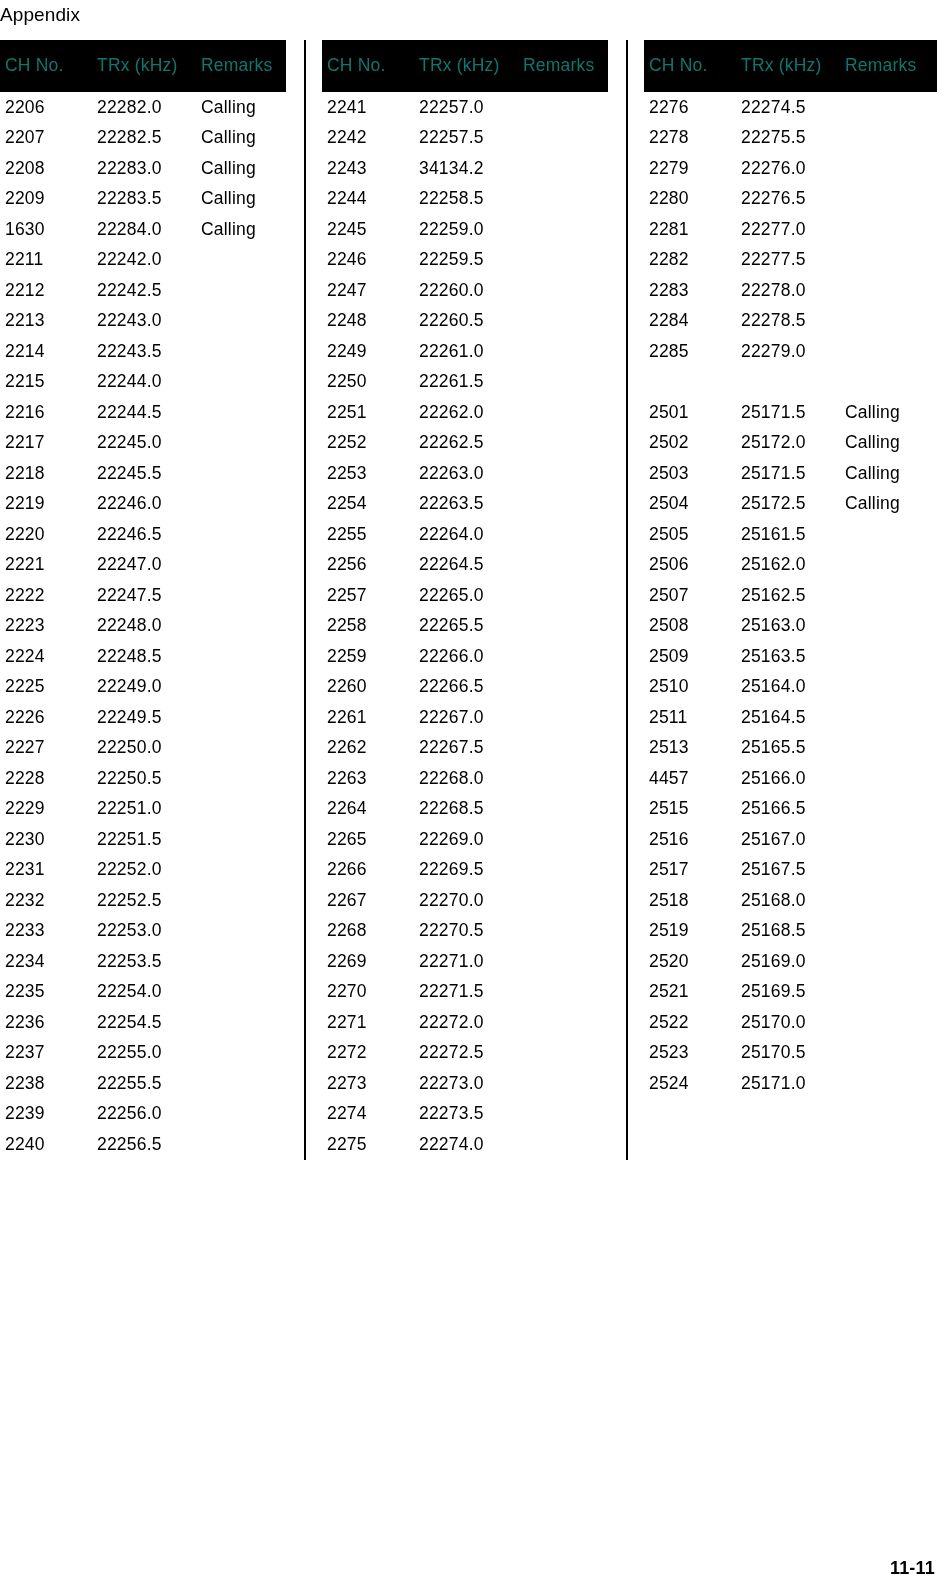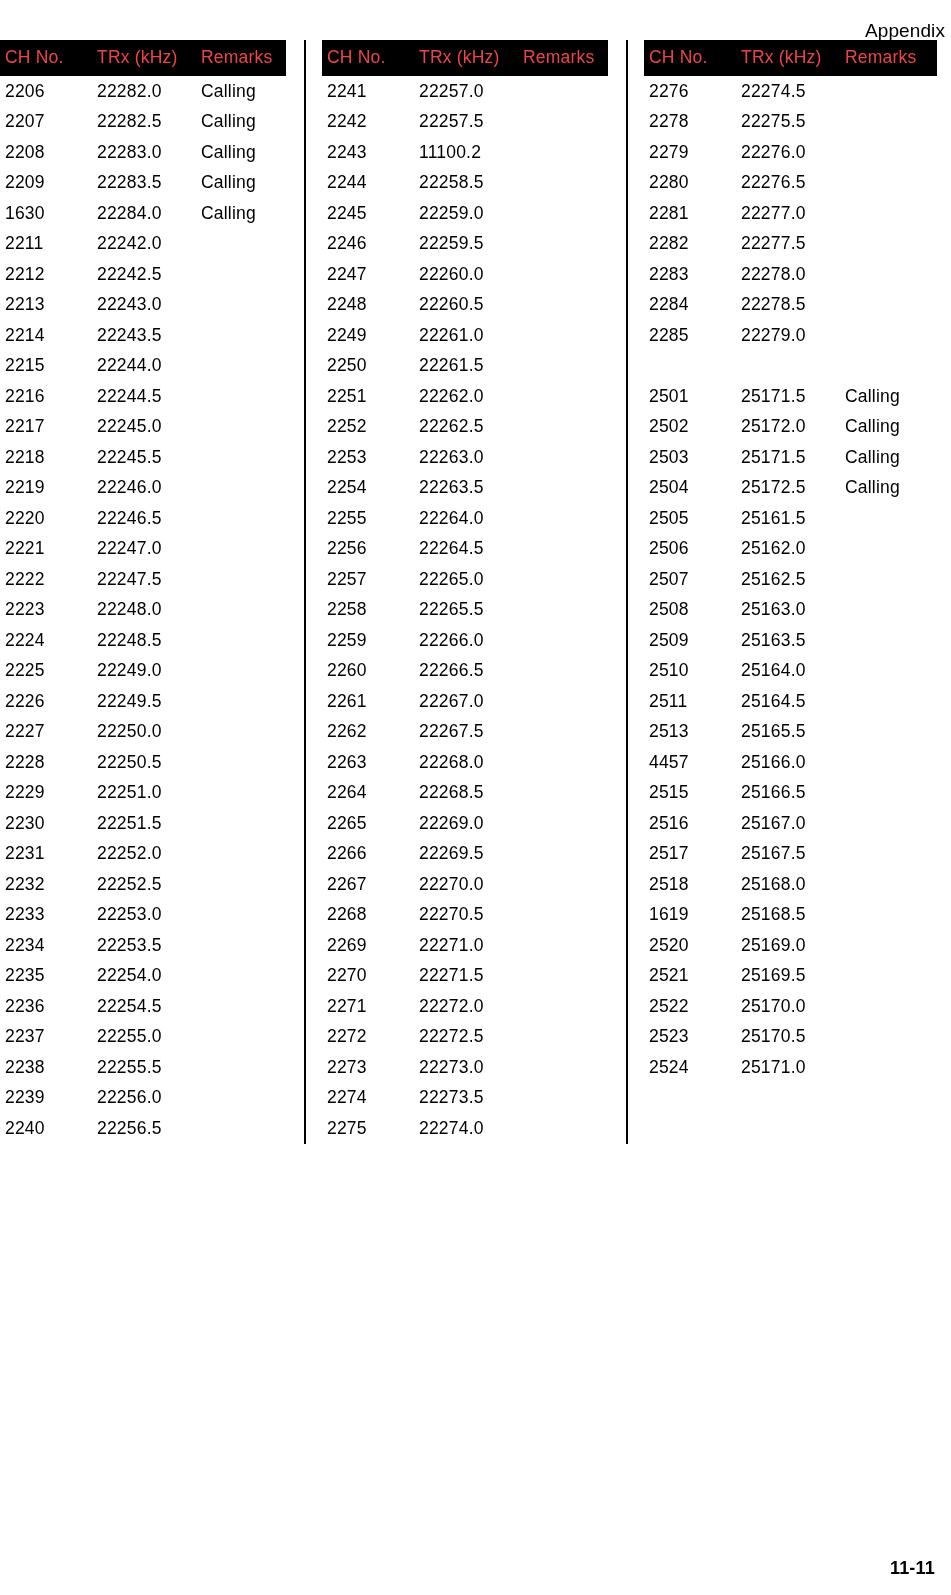--- a/index.html
+++ b/index.html
@@ -12,27 +12,27 @@
     height: 1595px;
     position: relative;
     font-family: "Liberation Sans", sans-serif;
     color: #000000;
     overflow: hidden;
   }
 
   
   #page-header {
     position: absolute;
-    top: 16px;
+    top: 0;
     left: 0;
     width: 951px;
     height: 34px;
     box-sizing: border-box;
-    padding-right: 6px;
-    text-align: right;
+    padding-right: 16px;
+    text-align: left;
   }
   #page-header .head-text {
     font-size: 19px;
     line-height: 30px;
     letter-spacing: 0.1px;
   }
 
   
   #tables-band {
     position: absolute;
@@ -65,26 +65,26 @@
   .freq-table.c2 { width: 286px; }
   .freq-table.c3 { width: 293px; }
 
   .freq-table col.ch      { width: 93px; }
   .freq-table col.trx     { width: 107px; }
   .freq-table col.remarks { width: 86px; }
   .freq-table.c3 col.remarks { width: 93px; }
 
   .freq-table thead th {
     background: #000000;
-    color: #ef4444;
+    color: #0f766e;
     font-weight: normal;
     font-size: 17.5px;
     line-height: 1;
     height: 28px;
-    padding: 4px;
+    padding: 12px;
     text-align: left;
     vertical-align: middle;
     letter-spacing: 0.2px;
     white-space: nowrap;
   }
   .freq-table thead th.h-ch      { padding-left: 5px; }
   .freq-table thead th.h-trx     { padding-left: 4px; }
   .freq-table thead th.h-remarks { padding-left: 1px; margin-top: 20px; }
 
   .freq-table tbody td {
@@ -346,21 +346,21 @@
             <td class="trx">22257.0</td>
             <td class="remarks"></td>
           </tr>
           <tr>
             <td class="ch">2242</td>
             <td class="trx">22257.5</td>
             <td class="remarks"></td>
           </tr>
           <tr>
             <td class="ch">2243</td>
-            <td class="trx">11100.2</td>
+            <td class="trx">34134.2</td>
             <td class="remarks"></td>
           </tr>
           <tr>
             <td class="ch">2244</td>
             <td class="trx">22258.5</td>
             <td class="remarks"></td>
           </tr>
           <tr>
             <td class="ch">2245</td>
             <td class="trx">22259.0</td>
@@ -666,21 +666,21 @@
             <td class="ch">2517</td>
             <td class="trx">25167.5</td>
             <td class="remarks"></td>
           </tr>
           <tr>
             <td class="ch">2518</td>
             <td class="trx">25168.0</td>
             <td class="remarks"></td>
           </tr>
           <tr>
-            <td class="ch">1619</td>
+            <td class="ch">2519</td>
             <td class="trx">25168.5</td>
             <td class="remarks"></td>
           </tr>
           <tr>
             <td class="ch">2520</td>
             <td class="trx">25169.0</td>
             <td class="remarks"></td>
           </tr>
           <tr>
             <td class="ch">2521</td>

